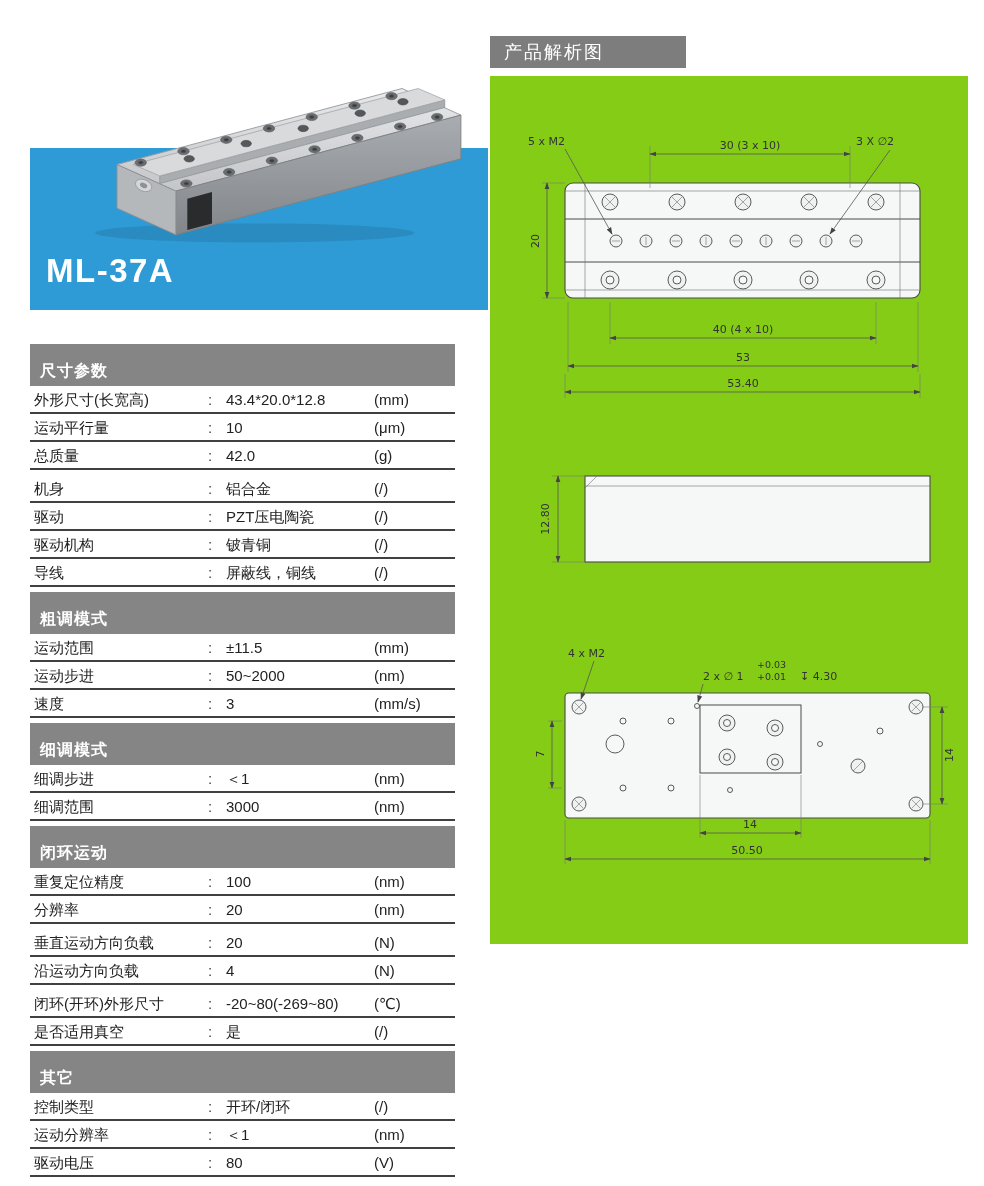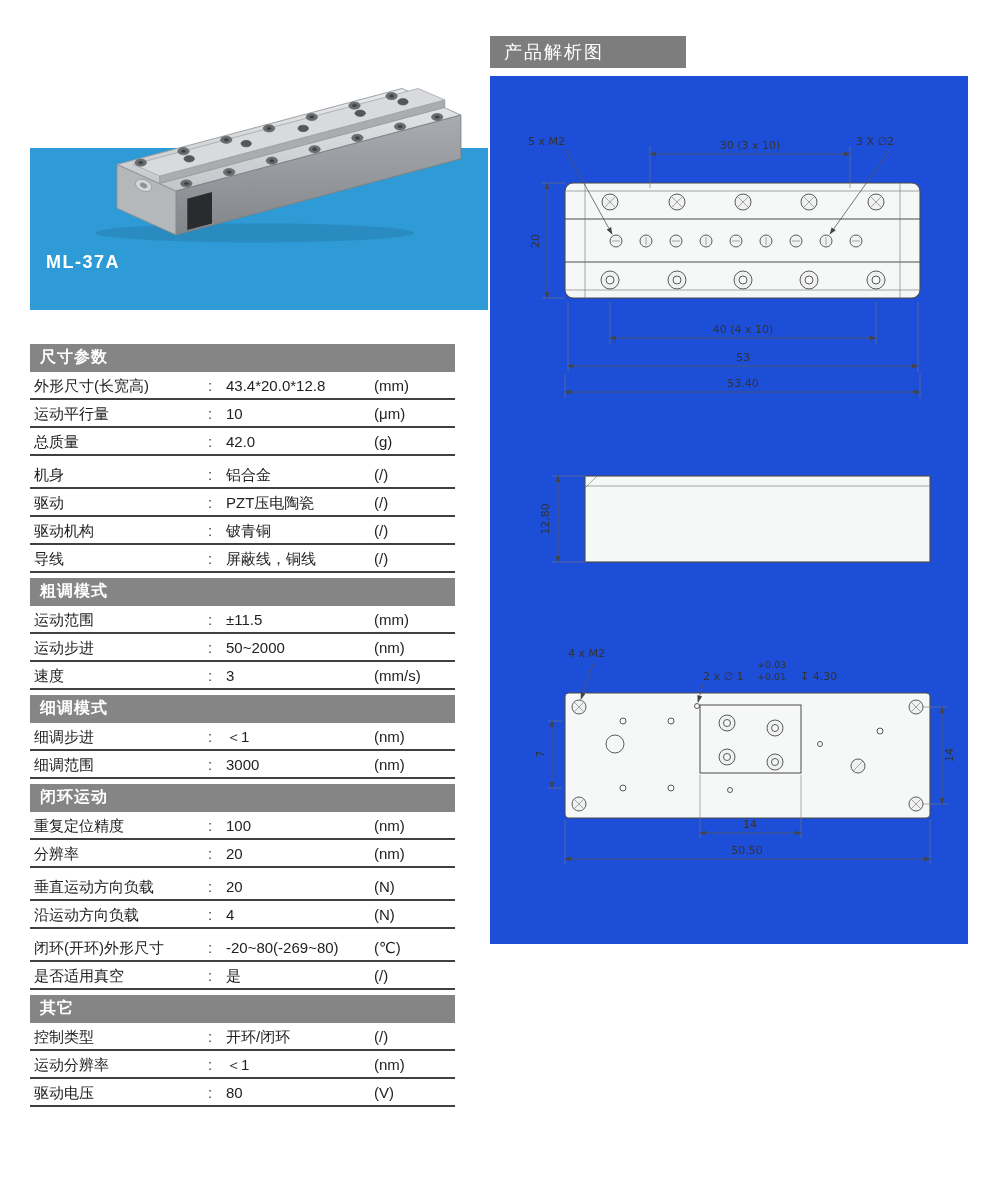--- a/index.html
+++ b/index.html
@@ -4,41 +4,41 @@
 <style>
   *{margin:0;padding:0;box-sizing:border-box}
   html,body{background:#fff}
   body{font-family:"Liberation Sans","DejaVu Sans",sans-serif}
   .page{position:relative;width:984px;height:1186px;background:#fff;overflow:hidden}
 
   
   .hero{position:absolute;left:30px;top:8px;width:458px;height:302px}
   .banner{position:absolute;left:0;top:140px;width:458px;height:162px;background:#2E9BD6}
   .photo{position:absolute;left:22px;top:14px;width:415px;height:228px}
-  .model{position:absolute;left:16px;top:244px;font-size:18px;font-weight:bold;color:#fff;letter-spacing:1.5px}
+  .model{position:absolute;left:16px;top:244px;font-size:33px;font-weight:bold;color:#fff;letter-spacing:1.5px}
 
   
   .diagram-header{position:absolute;left:490px;top:36px;width:196px;height:32px;background:#7d7d7d;
     color:#fff;font-size:18px;font-weight:normal;line-height:32px;padding-left:14px;letter-spacing:2px}
-  .diagram-panel{position:absolute;left:490px;top:76px;width:478px;height:868px;background:#1d4ed8}
+  .diagram-panel{position:absolute;left:490px;top:76px;width:478px;height:868px;background:#84cc16}
   .drawing{width:100%;height:100%;display:block}
   .drawing text{font-family:"DejaVu Sans",sans-serif;font-size:11px;fill:#333}
   .drawing text.small{font-size:9.5px}
   .ln{stroke:#4a4a4a;stroke-width:1;fill:none}
   .body-outline{stroke:#4a4a4a;stroke-width:1.1;fill:#f6f7f7}
   .thin{stroke:#6e6e6e;stroke-width:.6;fill:none}
   .dim{stroke:#555;stroke-width:.8;fill:none}
   .ext{stroke:#7a7a7a;stroke-width:.6;fill:none}
   .scr{stroke:#4a4a4a;stroke-width:.9;fill:#f0f1f1}
   .hole{stroke:#4a4a4a;stroke-width:.9;fill:#f6f7f7}
 
   
   .specs{position:absolute;left:30px;top:344px;width:425px}
   .spec-section{margin-bottom:5px}
-  .section-bar{background:#858585;color:#fff;font-weight:bold;font-size:16px;padding:3px 10px 4px;letter-spacing:1px}
+  .section-bar{background:#858585;color:#fff;font-weight:bold;font-size:16px;padding:17px 10px 4px;letter-spacing:1px}
   .spec-row{display:flex;align-items:baseline;padding:3px 0 2px 4px;border-bottom:2px solid #404040;
     font-size:15px;color:#222;line-height:21px}
   .spec-label{width:174px}
   .spec-colon{width:18px;color:#444;text-align:left}
   .spec-value{width:148px}
   .spec-unit{flex:1}
 </style>
 </head>
 <body>
 

